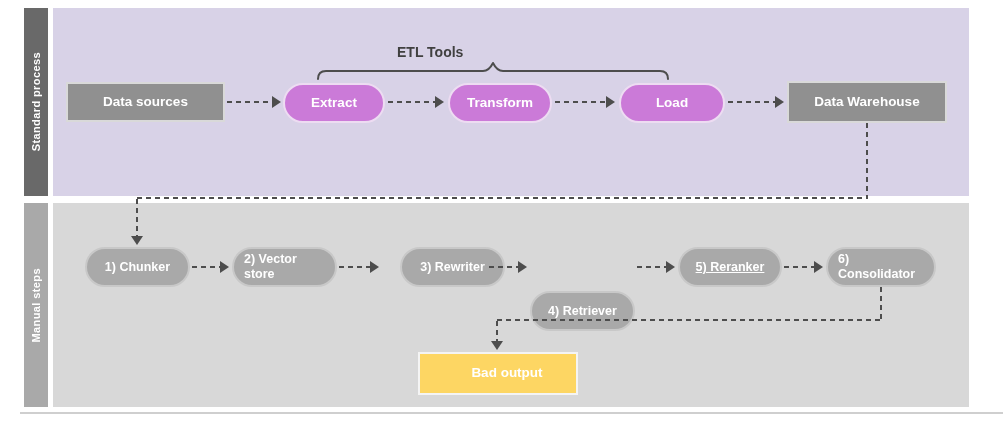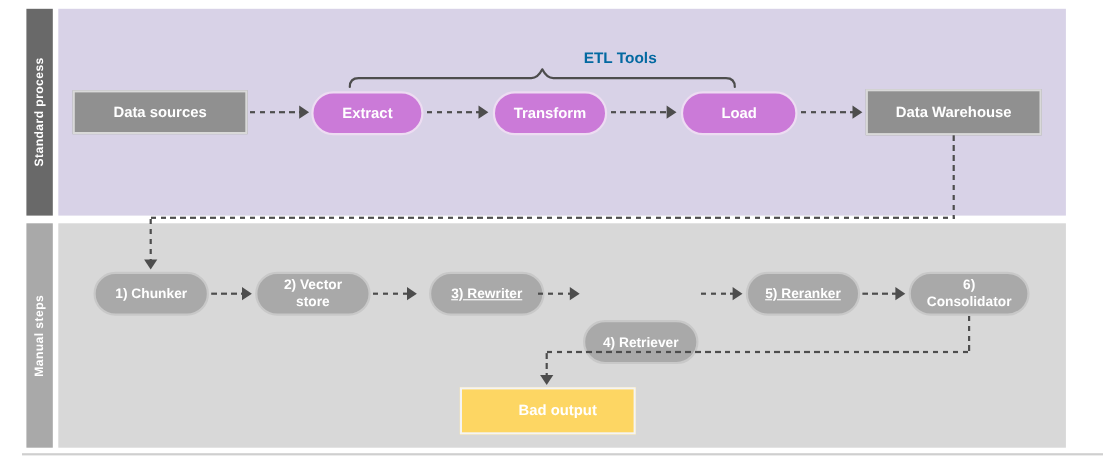--- a/index.html
+++ b/index.html
@@ -13,21 +13,21 @@
   .lane-manual   { left:53px; top:203px; width:916px; height:204px; background:#d8d8d8; }
   .lane-label { position:absolute; display:flex; align-items:center; justify-content:center;
     color:#ffffff; font-weight:bold; font-size:11px; }
   .lane-label span { writing-mode:vertical-rl; transform:rotate(180deg);
     white-space:nowrap; letter-spacing:.4px; }
   .lane-label.standard { left:24px; top:8px; width:24px; height:188px; background:#696969; }
   .lane-label.manual   { left:24px; top:203px; width:24px; height:204px; background:#a9a9a9; }
 
   
   .node { position:absolute; display:flex; align-items:center; justify-content:center;
-    color:#ffffff; font-weight:bold; text-align:center; box-sizing:border-box; line-height:1.2; }
+    color:#ffffff; font-weight:bold; text-align:left; box-sizing:border-box; line-height:1.2; }
   .box-gray  { background:#909090; border:2px solid #d9d9d9; font-size:13.5px; }
   .pill-etl  { background:#cb7ad8; border:2px solid #eddcf2; border-radius:21px; font-size:13.5px; }
   .pill-gray { background:#a9a9a9; border:2px solid #c8c8c8; border-radius:21px;
                font-size:12.5px; padding:0 10px; }
   .box-yellow{ background:#fdd663; border:2px solid #f4f4f4; font-size:13.5px;padding-left:18px; }
 
   
   .dash-h { position:absolute; height:2px;
     background:repeating-linear-gradient(90deg,#4d4d4d 0 5px,transparent 5px 9px); }
   .dash-v { position:absolute; width:2px;
@@ -37,22 +37,22 @@
   .conn .dh { height:2px; left:0; right:8px; top:5px;
     background:repeating-linear-gradient(90deg,#4d4d4d 0 5px,transparent 5px 9px); }
   .conn .head-r { right:0; top:0; width:0; height:0;
     border-left:9px solid #4d4d4d; border-top:6px solid transparent; border-bottom:6px solid transparent; }
   .conn .dv { width:2px; top:0; bottom:8px; left:5px;
     background:repeating-linear-gradient(180deg,#4d4d4d 0 5px,transparent 5px 9px); }
   .conn .head-d { bottom:0; left:0; width:0; height:0;
     border-top:9px solid #4d4d4d; border-left:6px solid transparent; border-right:6px solid transparent; }
 
   
-  .etl-label { position:absolute; left:397px; top:44px; width:200px; text-align:right;
-    color:#0369a1; font-weight:bold; font-size:14px; }
+  .etl-label { position:absolute; left:397px; top:44px; width:200px; text-align:left;
+    color:#404040; font-weight:bold; font-size:14px; }
   .etl-brace { position:absolute; left:310px; top:57px; }
 
   .bottom-divider { position:absolute; left:20px; top:412px; width:983px; height:0;
     border-top:2px solid #cfcfcf; }
 </style>
 </head>
 <body>
 
 <div class="canvas">
 
@@ -115,21 +115,21 @@
     <i class="head-r"></i>
   </div>
 
   <div class="node pill-gray" style="left:232px; top:247px; width:105px; height:40px;">2) Vector store</div>
 
   <div class="conn" style="left:339px; top:261px; width:40px; height:12px;">
     <i class="dh"></i>
     <i class="head-r"></i>
   </div>
 
-  <div class="node pill-gray" style="left:390px; top:247px; width:105px; height:40px;text-decoration:underline;">3) Rewriter</div>
+  <div class="node pill-gray" style="left:400px; top:247px; width:105px; height:40px;">3) Rewriter</div>
 
   <div class="conn" style="left:489px; top:261px; width:38px; height:12px;">
     <i class="dh"></i>
     <i class="head-r"></i>
   </div>
 
   <div class="node pill-gray" style="left:530px; top:247px; width:105px; height:40px;margin-top:44px;">4) Retriever</div>
 
   <div class="conn" style="left:637px; top:261px; width:38px; height:12px;">
     <i class="dh"></i>

